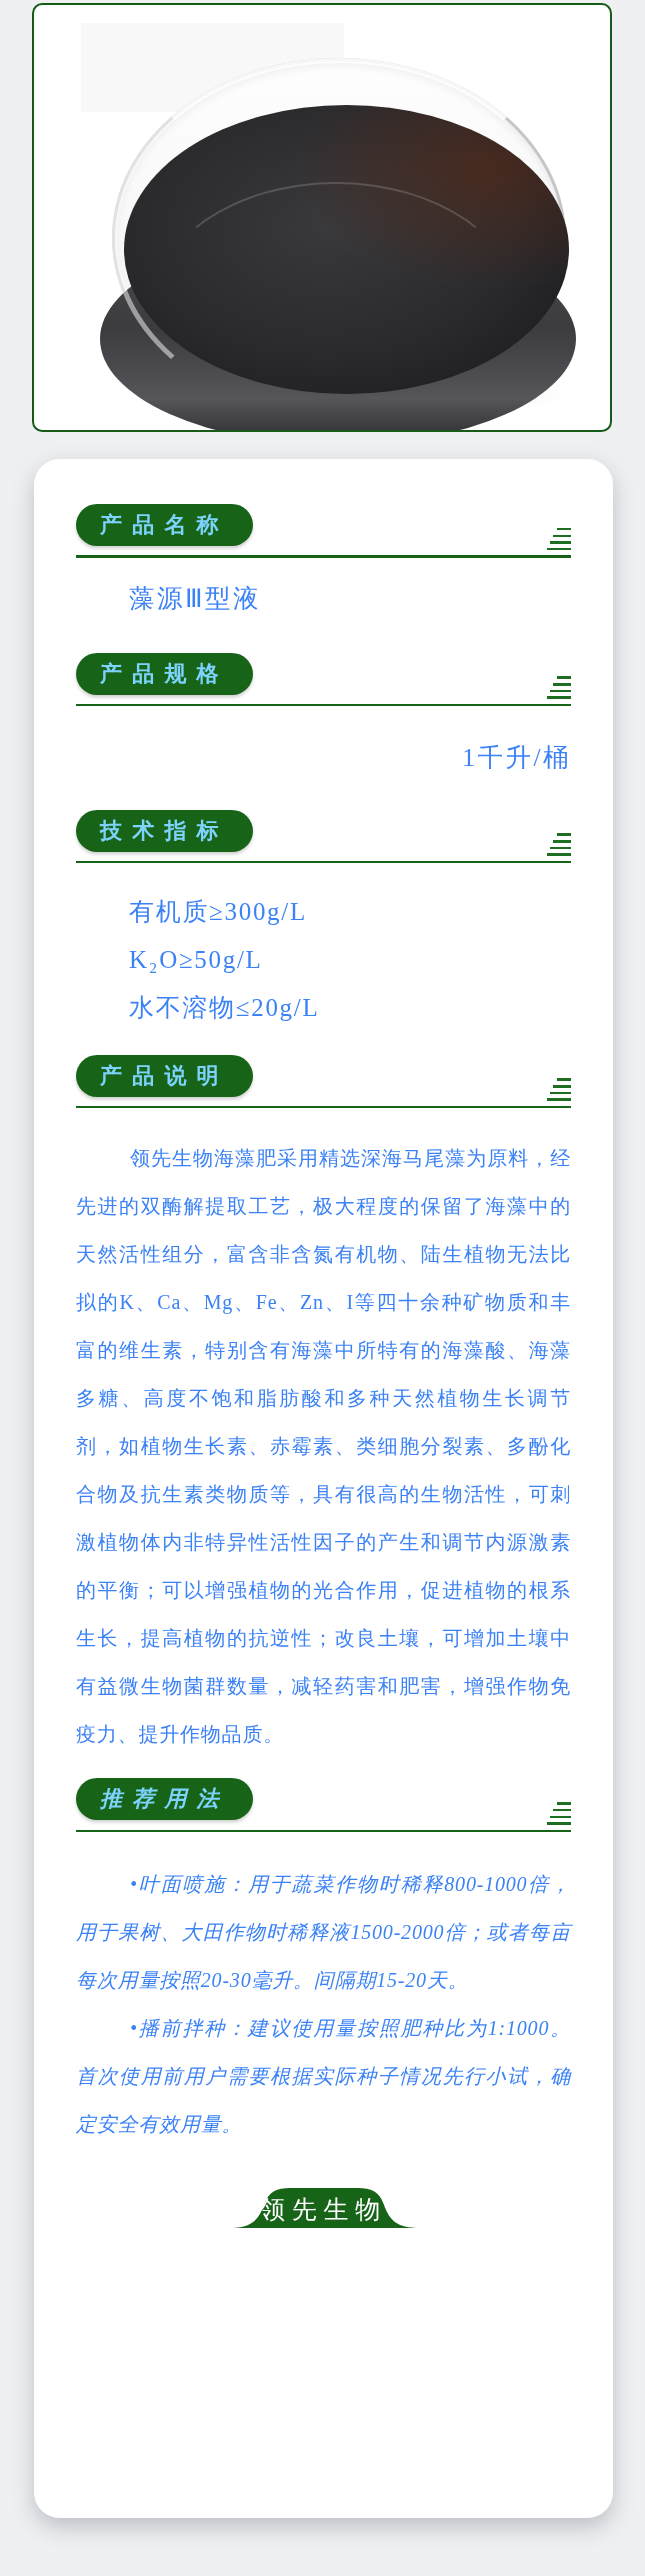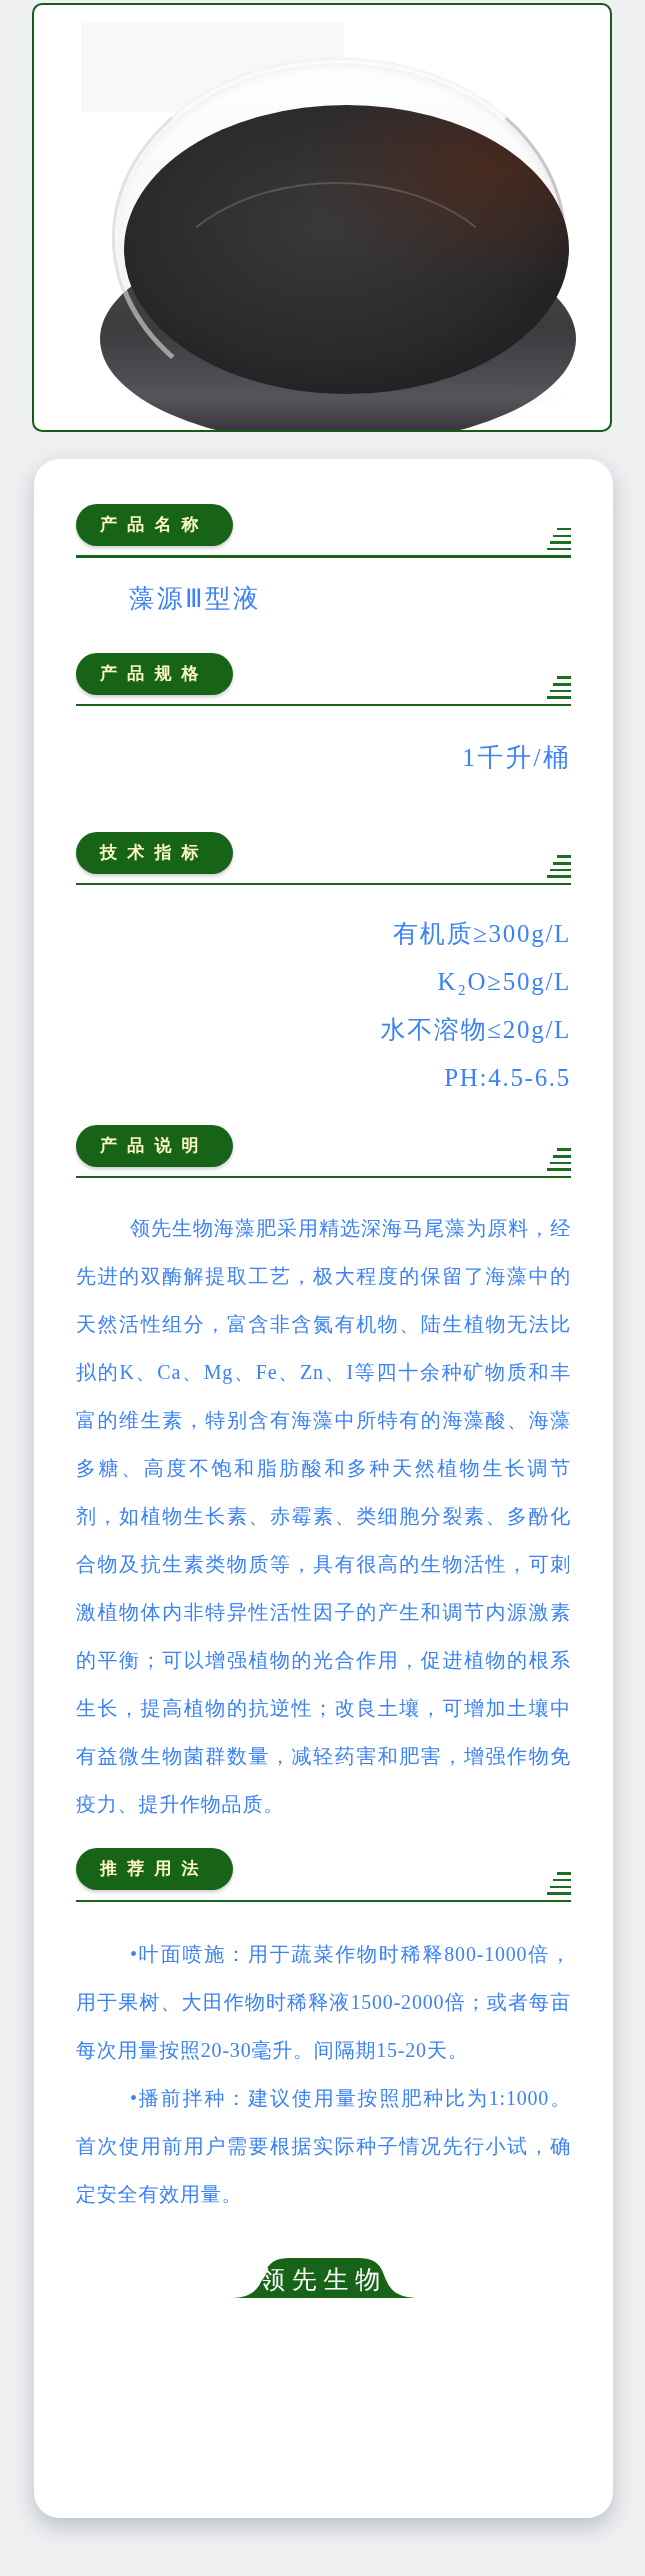--- a/index.html
+++ b/index.html
@@ -57,50 +57,50 @@
     background:#ffffff; border-radius:25.5px;
     box-shadow:0 8.5px 22px rgba(125,132,142,0.45);
     padding:45px 42px 0;
   }
 
   
   .sec-head { position:relative; height:54px; }
   .badge {
     display:inline-block; height:42px; line-height:42px;
     padding:0 24px; background:#176418; border-radius:22px;
-    color:#fef9c3; font-size:17px; font-weight:bold; letter-spacing:10.2px;
+    color:#7dd3fc; font-size:22px; font-weight:bold; letter-spacing:10.2px;
     box-shadow:0 2.5px 3.4px rgba(0,0,0,0.18);
   }
   .rule { margin-top:9.3px; height:2.5px; background:#176418; }
   .lines-icon {
     position:absolute; right:0; bottom:7.6px;
     display:flex; flex-direction:column; align-items:flex-end; gap:4.2px;
   }
   .lines-icon i { display:block; height:2.5px; background:#1d6e20; }
   .lines-icon i:nth-child(1){ width:13.6px; }
   .lines-icon i:nth-child(2){ width:18px; }
   .lines-icon i:nth-child(3){ width:21px; }
   .lines-icon i:nth-child(4){ width:24px; }
 
   
   .content-text { font-family:"Liberation Serif", serif; color:#3b82f6; }
   .single-line { margin-left:53px; font-size:25.5px; line-height:29px; letter-spacing:2.5px; }
   .s1-content { margin-top:25.5px; }
   .sec-2 { margin-top:40px; }
   .s2-content { margin-top:36px;text-align:right; }
-  .sec-3 { margin-top:60px; }
-  .s3-content { margin-top:24px;text-align:right; }
+  .sec-3 { margin-top:38px; }
+  .s3-content { margin-top:24px; }
   .spec-line { margin-left:53px; font-size:25px; line-height:48px; letter-spacing:1.7px; }
   .sec-4 { margin-top:23px; }
   .s4-content { margin-top:25.5px; }
   .para {
     font-size:20px; line-height:48px; letter-spacing:0.8px;
     text-align:justify; text-align-last:left; text-indent:54px;
   }
-  .sec-5 { margin-top:20.4px; }
+  .sec-5 { margin-top:20.4px;font-style:italic; }
   .s5-content { margin-top:28px; }
 
   
   .footer-badge {
     position:relative; width:184px; height:41px; margin:39px auto 0;
   }
   .footer-badge svg { position:absolute; left:0; top:0; }
   .footer-badge .brand-label {
     position:absolute; left:0; top:6px; width:184px; text-align:center;
     color:#ffffff; font-size:25px; font-weight:normal; letter-spacing:6.8px;
@@ -159,21 +159,20 @@
             <i></i>
             <i></i>
             <i></i>
         </div>
         <div class="rule"></div>
       </div>
       <div class="s3-content">
         <div class="content-text spec-line">有机质≥300g/L</div>
         <div class="content-text spec-line">K₂O≥50g/L</div>
         <div class="content-text spec-line">水不溶物≤20g/L</div>
-        <div class="content-text spec-line">PH:4.5-6.5</div>
       </div>
     </section>
 
     <section class="sec-4">
       <div class="sec-head">
         <div class="badge">产品说明</div>
         <div class="lines-icon">
           <i></i>
             <i></i>
             <i></i>

